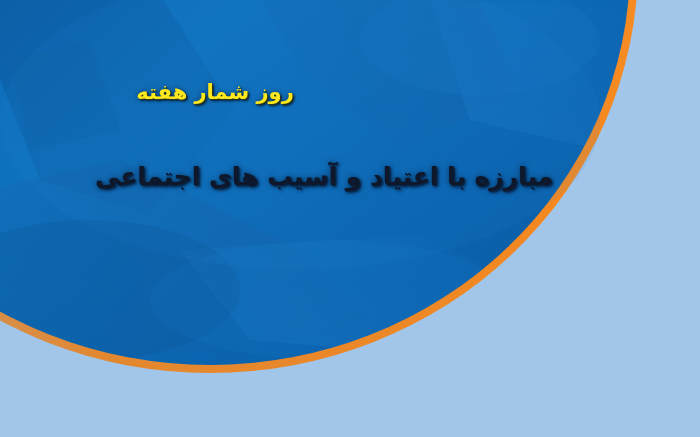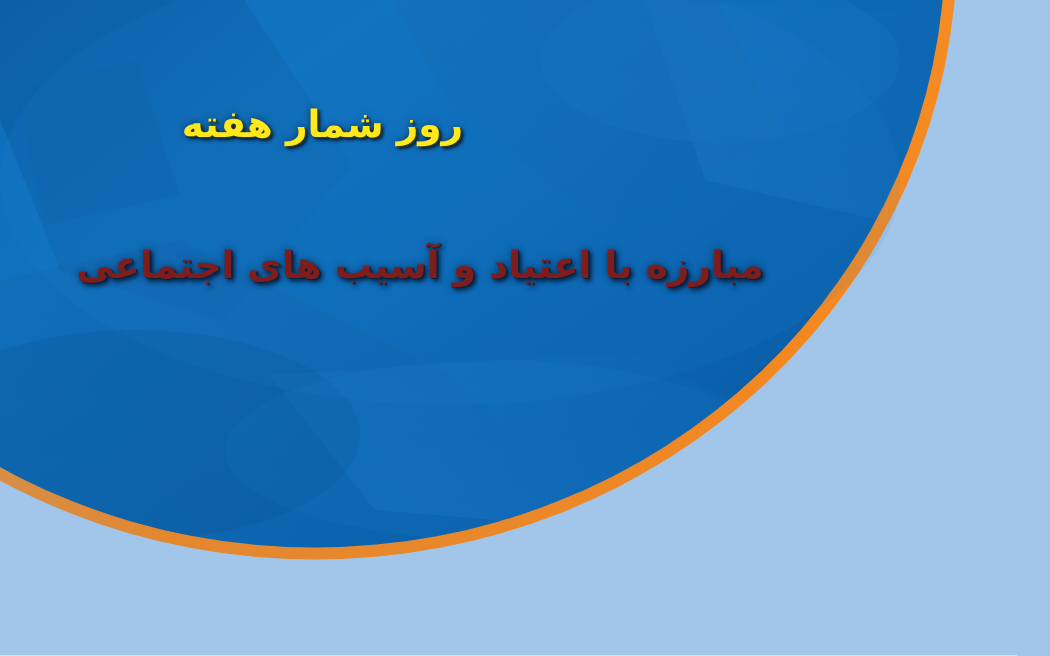--- a/index.html
+++ b/index.html
@@ -39,52 +39,53 @@
     left: 0;
     top: 0;
     width: 560px;
     height: 437px;
     z-index: 5;
     pointer-events: none;
   }
 
   .kicker {
     position: absolute;
-    top: 68px;
+    top: 80px;
     left: 0;
     width: 430px;
     text-align: center;
     direction: rtl;
-    font-size: 25px;
+    font-size: 21px;
     font-weight: 700;
     line-height: 1.2;
     color: #ffe81c;
     letter-spacing: 0.5px;
     text-shadow:
        1px 1px 0 #2b3a1a,
        2px 2px 2px rgba(10,25,45,0.85),
        0 0 5px rgba(0,0,0,0.5);
   }
 
   .headline {
     position: absolute;
     top: 158px;
     left: 0;
     width: 560px;
     text-align: center;
     direction: rtl;
-    color: #7f1d1d;
+    color: #0f172a;
     font-size: 25px;
     font-weight: 700;
     line-height: 1.52;
     letter-spacing: 0.3px;
     text-shadow:
        1px 1px 0 rgba(8,34,64,0.9),
        2px 2px 3px rgba(5,25,55,0.9),
        0 0 6px rgba(0,0,0,0.45);
+    padding-left: 44px;
   }
   .headline .ln { display: block; }
   .headline .ln2 { margin-top: 2px; }
 </style>
 </head>
 <body>
 
 <div id="stage">
 
   <div class="bg-plate"></div>

